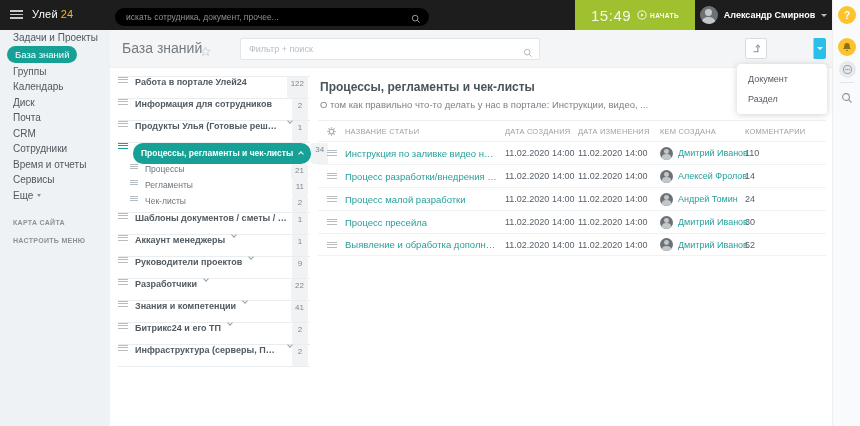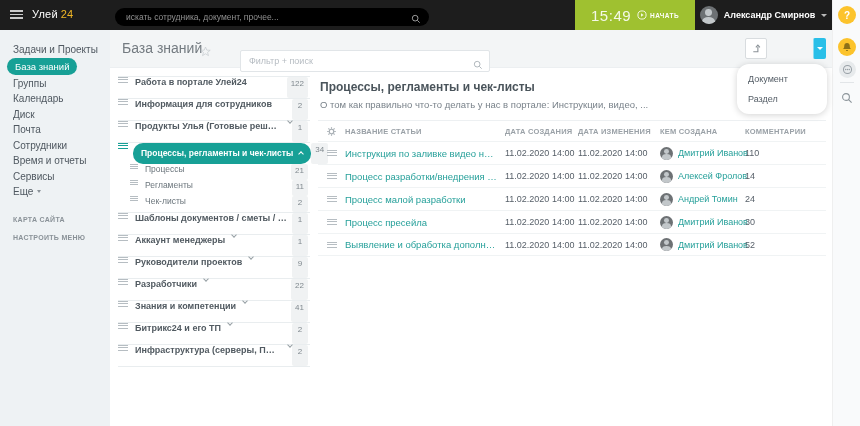--- a/index.html
+++ b/index.html
@@ -33,43 +33,43 @@
   
   .rail { position:absolute; left:832px; top:0; width:28px; height:426px; background:#f9fafb; border-left:1px solid #efefef; }
   .rail .circle { position:absolute; left:5px; width:18px; height:18px; border-radius:50%; display:flex; align-items:center; justify-content:center; cursor:pointer; }
   .rail .help { top:6px; background:#fcc32c; color:#fff; font-size:10px; font-weight:bold; }
   .rail .bell { top:38px; background:#fcc32c; }
   .rail .msgr { top:61px; background:#e7eaec; width:17px; height:17px; left:5.5px; }
   .rail .divider { position:absolute; left:7px; top:82px; width:14px; border-top:1px solid #e2e5e8; }
   .rail .railmag { position:absolute; left:8px; top:90px; cursor:pointer; }
 
   
-  .sidebar { position:absolute; left:0; top:30px; width:110px; height:396px; background:#eef2f4; padding-top:12px; }
+  .sidebar { position:absolute; left:0; top:30px; width:110px; height:396px; background:#eef2f4; }
   .sb-item { height:15.5px; display:flex; align-items:center; padding-left:13px; font-size:10px; color:#4f5860; cursor:pointer; white-space:nowrap; }
   .sb-item.active { padding-left:7px; height:18px; }
   .sb-pill { background:#17a096; color:#fff; border-radius:9px; padding:2.5px 8px 3px; font-size:9.5px; }
   .sb-caret { width:0; height:0; border-left:2.5px solid transparent; border-right:2.5px solid transparent; border-top:3px solid #8a9298; margin-left:4px; }
   .sb-footer { margin-top:16px; padding-left:13px; }
   .sb-flink { display:block; font-size:7px; font-weight:bold; color:#8a9298; letter-spacing:.3px; margin-bottom:11px; cursor:pointer; }
 
   
   .strip { position:absolute; left:110px; top:30px; width:722px; height:38px; background:#f3f5f6; border-bottom:1px solid #eceff1; }
   .strip .ptitle { position:absolute; left:12px; top:10px; font-size:14px; color:#747b81; }
   .strip .star { position:absolute; left:90px; top:13px; cursor:pointer; }
-  .filterbox { position:absolute; left:130px; top:20px; width:250px; height:22px;text-decoration:underline; }
+  .filterbox { position:absolute; left:130px; top:8px; width:300px; height:22px;text-decoration:underline; }
   .filterbox input { width:100%; height:100%; border:1px solid #e1e5e8; border-radius:2px; background:#fff; font-size:9px; padding:0 22px 0 8px; color:#45505a; outline:none; font-family:inherit; }
   .filterbox input::placeholder { color:#b6bcc2; }
   .filterbox .mag { position:absolute; right:7px; top:6px; }
   .backbtn { position:absolute; right:65px; top:8px; width:22px; height:21px; background:#fff; border:1px solid #d8dcdf; border-radius:2px; display:flex; align-items:center; justify-content:center; cursor:pointer; }
   .addbtn { position:absolute; right:6px; top:8px; height:21px; display:flex; background:#29bfe8; border-radius:2px; overflow:hidden; cursor:pointer; }
   .addbtn .drop { width:13px; display:flex; align-items:center; justify-content:center; border-left:1px solid rgba(255,255,255,.45); }
   .addbtn .drop .tri { width:0; height:0; border-left:3px solid transparent; border-right:3px solid transparent; border-top:3.5px solid #fff; }
 
   
-  .addmenu { position:absolute; left:737px; top:64px; width:90px; background:#fff; border-radius:12px; box-shadow:0 1px 7px rgba(0,0,0,.18); padding:5px 0; z-index:40; }
+  .addmenu { position:absolute; left:737px; top:64px; width:90px; background:#fff; border-radius:4px; box-shadow:0 1px 7px rgba(0,0,0,.18); padding:5px 0; z-index:40; }
   .addmenu .mi { font-size:9px; color:#545d66; padding:5px 11px; cursor:pointer; }
 
   
   .tree { position:absolute; left:118px; top:76px; width:192px; border-top:1px solid #e9edef; background:#fff; }
   .tgroup { border-bottom:1px solid #e9edef; }
   .trow { height:21px; display:flex; cursor:pointer; }
   .burger { width:10px; height:6px; border-top:1.3px solid #b6bdc2; border-bottom:1.3px solid #b6bdc2; position:relative; flex-shrink:0; }
   .burger::after { content:''; position:absolute; left:0; right:0; top:1.2px; border-top:1.3px solid #b6bdc2; }
   .burger.teal, .burger.teal::after { border-color:#17a096; }
   .tlabel { margin-left:7px; font-size:9px; font-weight:bold; color:#515a61; white-space:nowrap; overflow:hidden; text-overflow:ellipsis; }
@@ -80,21 +80,21 @@
   .tsub .trow { height:16px; padding-left:12px; }
   .tsub .burger { width:8px; height:5px; }
   .tsub .tlabel { font-weight:normal; font-size:8.5px; color:#6b757c; }
 
   
   .main { position:absolute; left:318px; top:80px; width:508px; }
   .m-title { font-size:12px; font-weight:bold; color:#4a545b; margin-left:2px; }
   .m-sub { font-size:9.5px; color:#79828a; margin:5px 0 0 2px; }
   .m-div { border-top:1px solid #edf0f2; margin-top:10px; }
   .grid-header, .grid-row { display:grid; grid-template-columns:27px 160px 73px 82px 85px 1fr; align-items:center; }
-  .grid-header { height:20px; color:#9aa1a7; font-size:7.5px; font-weight:bold; letter-spacing:.2px; }
+  .grid-header { height:20px; color:#9aa1a7; font-size:7.5px; font-weight:normal; letter-spacing:.2px; }
   .grid-row { height:23px; border-top:1px solid #f0f3f4; }
   .grid-row:last-child { border-bottom:1px solid #f0f3f4; }
   .c-icon { margin-left:9px; display:flex; align-items:center; }
   .rowlink { font-size:9.5px; color:#26a09a; white-space:nowrap; overflow:hidden; text-overflow:ellipsis; padding-right:8px; cursor:pointer; }
   .cdate { font-size:9px; color:#565f68; }
   .cauthor { display:flex; align-items:center; gap:5px; cursor:pointer; }
   .cauthor .avatar { width:13px; height:13px; }
   .cauthor .aname { font-size:9px; color:#26a09a; white-space:nowrap; }
   .ccount { font-size:9px; color:#565f68; }
 </style>
@@ -174,20 +174,23 @@
         <span>Группы</span>
       </div>
     <div class="sb-item">
         <span>Календарь</span>
       </div>
     <div class="sb-item">
         <span>Диск</span>
       </div>
     <div class="sb-item">
         <span>Почта</span>
+      </div>
+    <div class="sb-item">
+        <span>CRM</span>
       </div>
     <div class="sb-item">
         <span>Сотрудники</span>
       </div>
     <div class="sb-item">
         <span>Время и отчеты</span>
       </div>
     <div class="sb-item">
         <span>Сервисы</span>
       </div>

